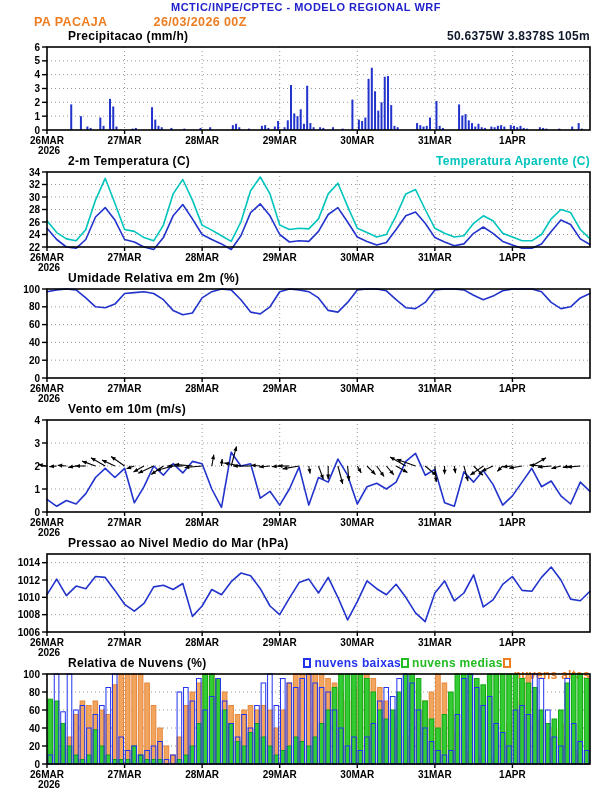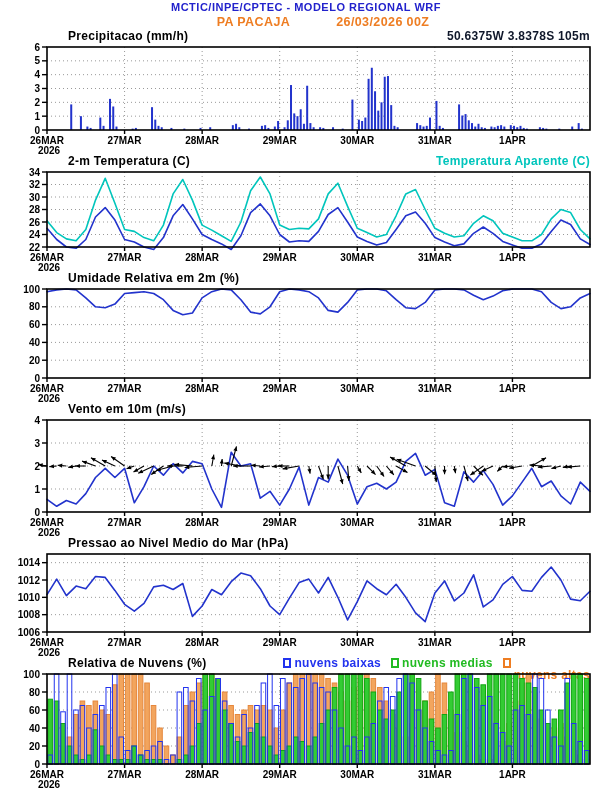--- a/index.html
+++ b/index.html
@@ -1,26 +1,26 @@
 <!DOCTYPE html>
 <html><head>
 <meta charset="utf-8">
 <style>
   html,body{margin:0;padding:0;background:#ffffff;width:612px;height:792px;overflow:hidden;}
   body{font-family:"Liberation Sans",sans-serif;-webkit-font-smoothing:antialiased;}
   .page{width:612px;height:792px;position:relative;}
   .hdr-title{height:15px;line-height:15px;text-align:center;font-size:11px;font-weight:700;letter-spacing:.5px;}
-  .hdr-sub{height:14px;line-height:14px;font-size:12.5px;font-weight:700;padding-left:34px;letter-spacing:.4px;text-align:center;}
+  .hdr-sub{height:14px;line-height:14px;font-size:12.5px;font-weight:700;padding-left:34px;letter-spacing:.4px;}
   .hdr-sub .run{margin-left:46px;}
   .panel{position:relative;}
   .trow{height:14px;line-height:14px;font-size:12px;font-weight:700;padding-left:68px;padding-right:22px;display:flex;justify-content:space-between;letter-spacing:.3px;white-space:nowrap;}
   .trow .left{color:#000;}
   svg{display:block;}
   svg text{font-family:"Liberation Sans",sans-serif;font-weight:700;font-size:10px;fill:#000;}
-  .legend{display:inline-flex;gap:10px;align-items:center;}
+  .legend{display:inline-flex;align-items:center;}
   .litem{display:inline-flex;align-items:center;gap:3px;}
   .sw{display:inline-block;width:8px;height:10px;border:2px solid #888;background:#fff;box-sizing:border-box;}
 </style>
 </head>
 <body>
 
 <div class="page">
 
   <div class="hdr-title" style="color: rgb(34, 34, 204);">MCTIC/INPE/CPTEC - MODELO REGIONAL WRF</div>
 

